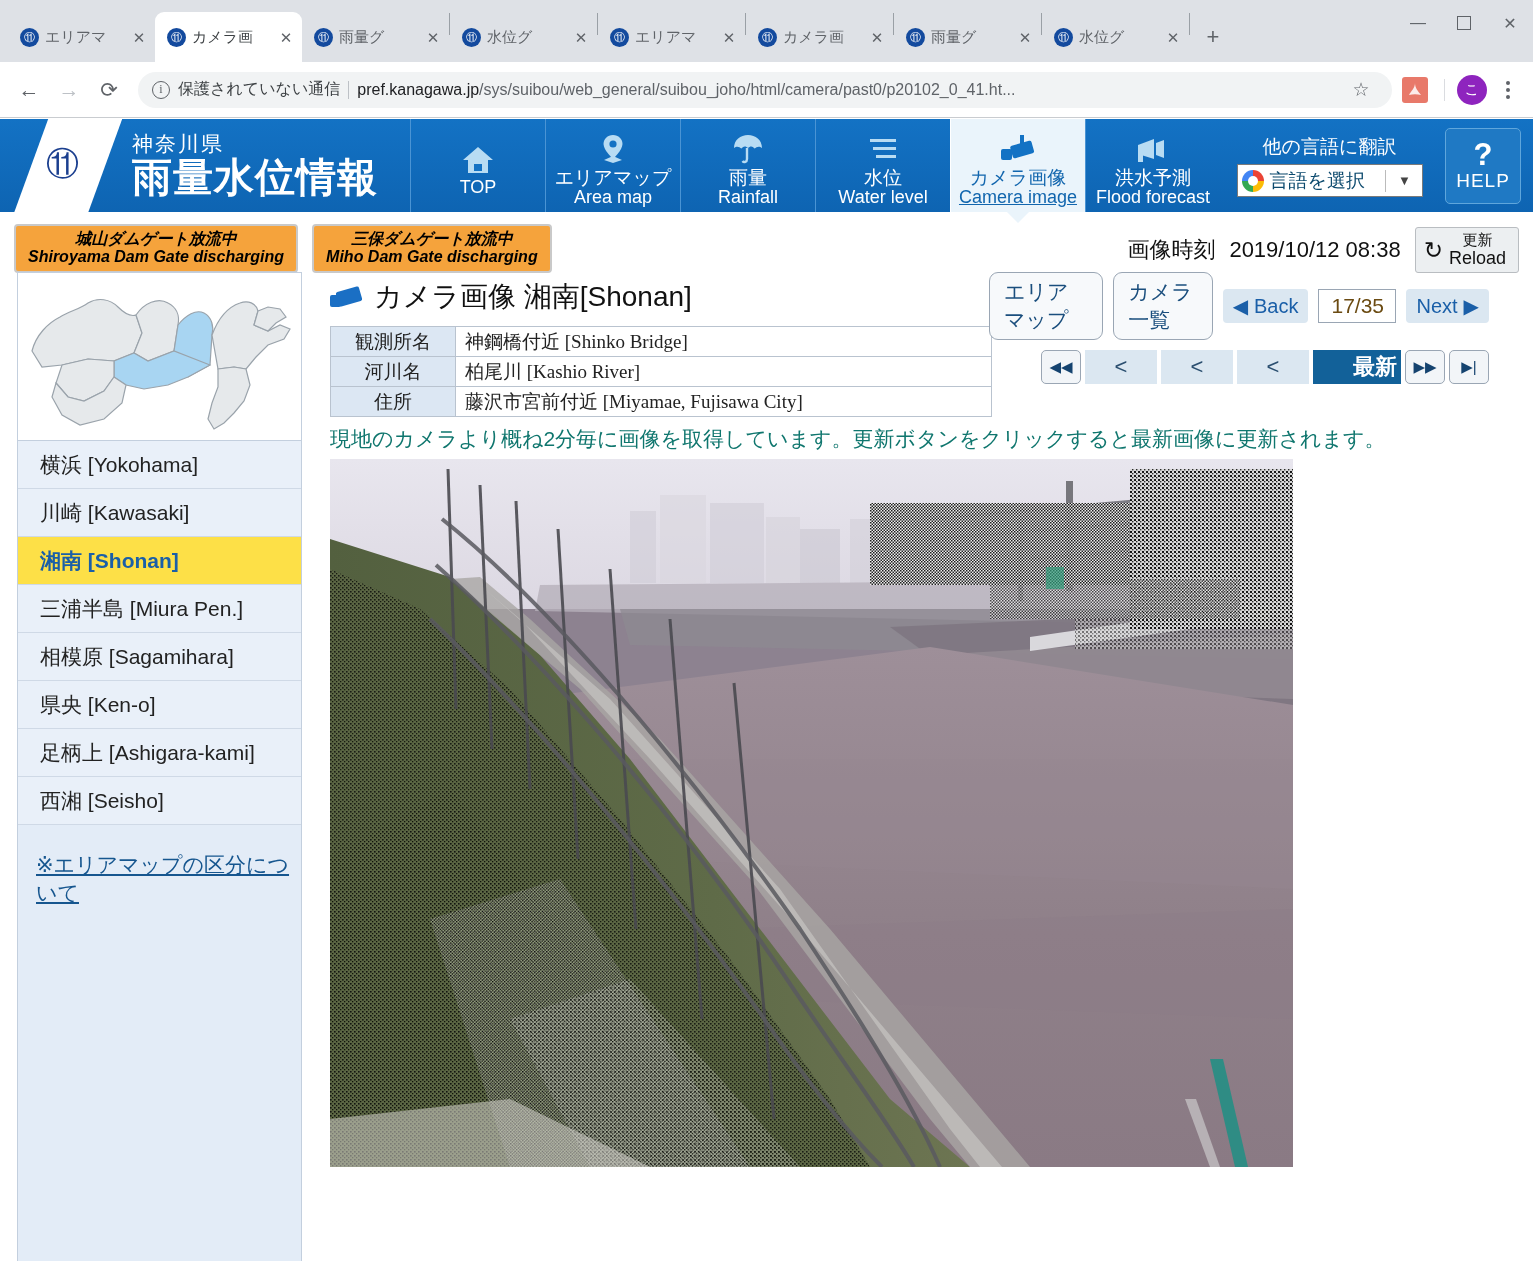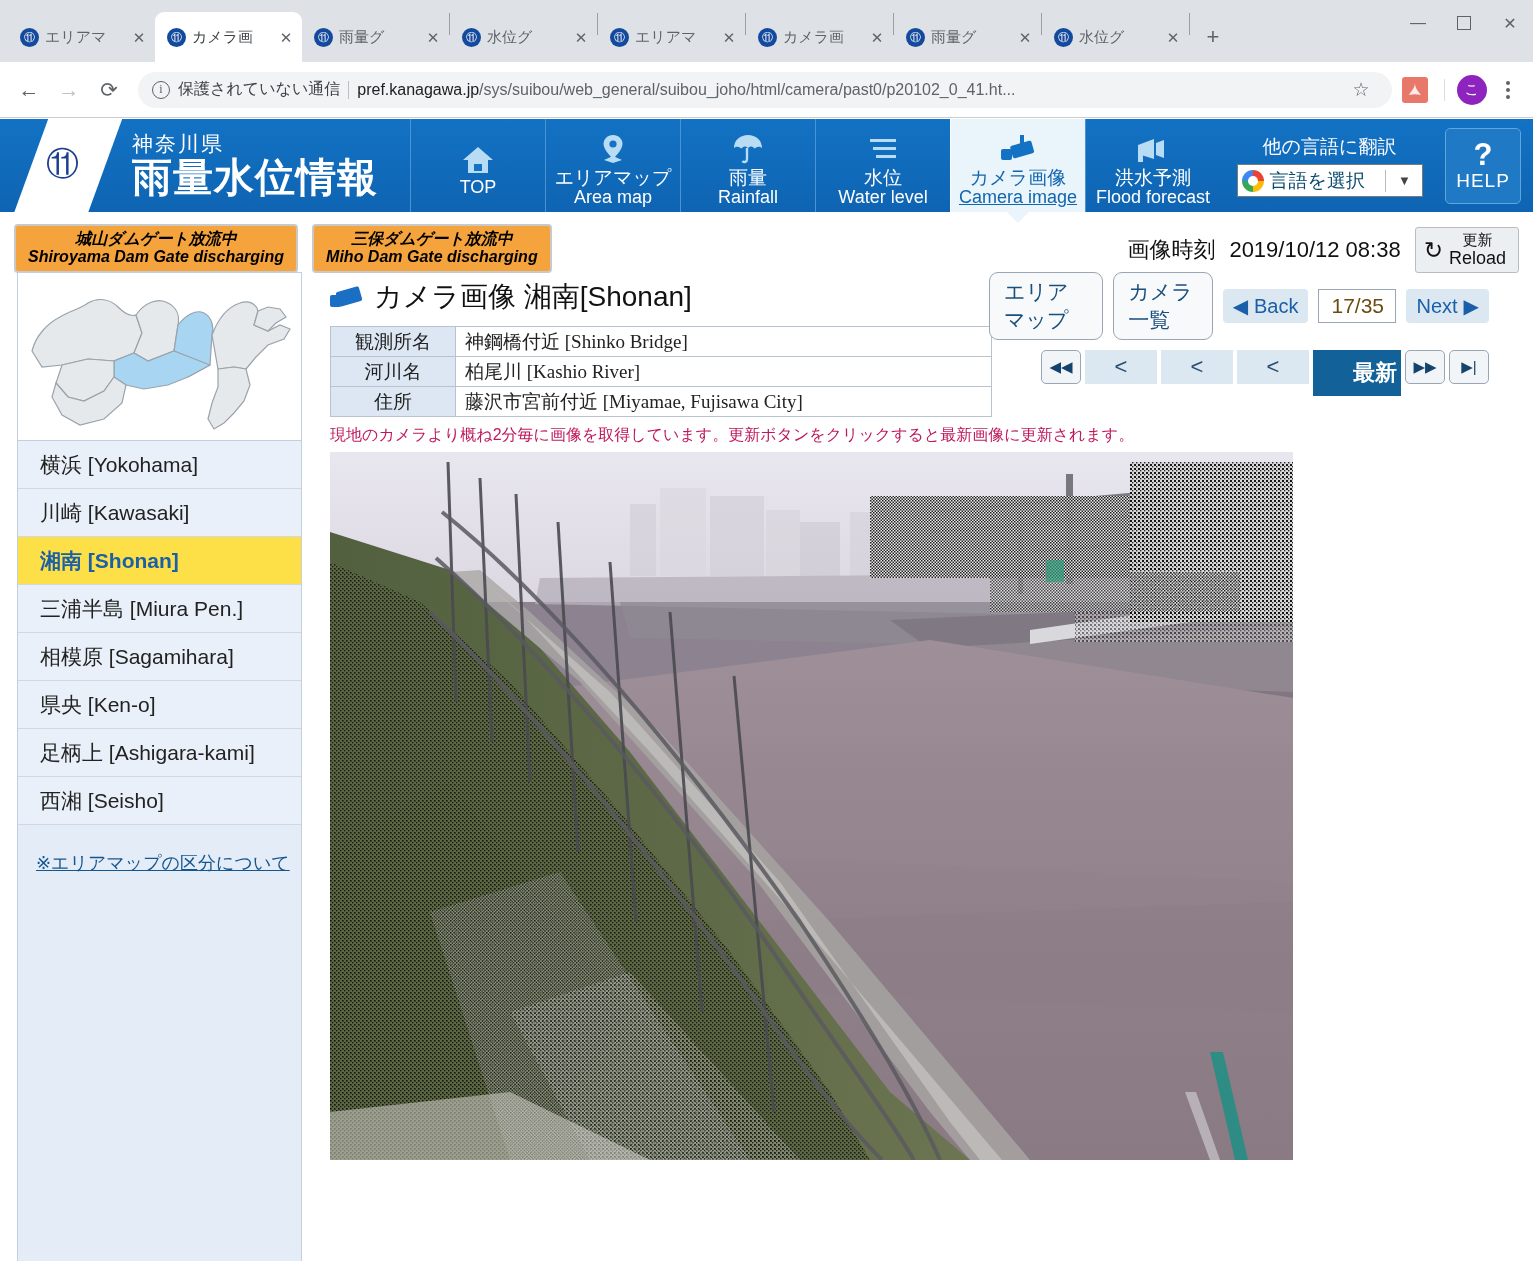--- a/index.html
+++ b/index.html
@@ -226,21 +226,21 @@
   }
   .mapbox { height:168px; background:#fff; border-bottom:1px solid #c3cfde; position:relative; }
   .arealist { }
   .areaitem {
     height:48px; display:flex; align-items:center; padding-left:22px;
     border-bottom:1px solid #cfd9e6; font-size:21px; color:#222;
     background:#e9f0f9;
   }
   .areaitem.selected { background:#fde047; color:#1a5fa8; font-weight:bold; }
   .notelink {
-    padding:26px 0 0 18px; font-size:18px; color:#16568f;
+    padding:26px 0 0 18px; font-size:21px; color:#16568f;
     text-decoration: underline;
   }
 
   .main { flex:1 1 auto; padding-left:28px; position:relative; }
 
   .ptitle {
     display:flex; align-items:center; gap:10px; margin: 6px 0 10px 0;
   }
   .ptitle .camicon { width:34px; height:24px; position:relative; flex:0 0 34px; }
   .ptitle .camicon::before {
@@ -251,21 +251,21 @@
     content:""; position:absolute; left:0px; top:10px; width:11px; height:12px;
     background:#1a6fc4; border-radius:2px;
   }
   .ptitle .ttxt { font-size:28px; color:#111; }
 
   table.infotbl { border-collapse:collapse; width:662px;font-family:Liberation Serif, serif; }
   table.infotbl td { border:1px solid #b9c3cf; height:30px; font-size:19px; }
   table.infotbl td.k { width:125px; background:#dce7f3; text-align:center; color:#222; }
   table.infotbl td.v { padding-left:9px; color:#222; background:#fff; }
 
-  .notetext { font-size:16px; color:#be185d; margin:8px 0 6px 0; }
+  .notetext { font-size:21px; color:#0f766e; margin:8px 0 6px 0; }
 
   
   .btncluster { position:absolute; right:44px; top:0px; width:500px; }
   .row1 { display:flex; align-items:center; gap:10px; justify-content:flex-start; }
   .pillbtn {
     background:#f7f9fb; border:1px solid #9aa6b4; border-radius:9px;
     padding:5px 14px; font-size:21px; color:#1a4e7d;
   }
   .backbtn, .nextbtn {
     background:#dbe7f1; border-radius:4px; padding:5px 10px;
@@ -280,21 +280,21 @@
     background:#f2f5f8; border:1px solid #9aa6b4; border-radius:5px;
     width:40px; height:34px; display:flex; align-items:center; justify-content:center;
     color:#15436f; font-size:15px;
   }
   .navwide {
     background:#dbe7f1; width:72px; height:34px;
     display:flex; align-items:center; justify-content:center;
     color:#2b4f70; font-size:22px;
   }
   .navlatest {
-    background:#126199; width:88px; height:46px;
+    background:#126199; width:88px; height:34px;
     display:flex; align-items:center; justify-content:center;
     color:#fff; font-size:22px; font-weight:bold;padding-left:36px;
   }
 
   
   .photo {
     width:963px; height:708px; margin-top:4px; position:relative; overflow:hidden;
     background:#8d8290;
   }
 

